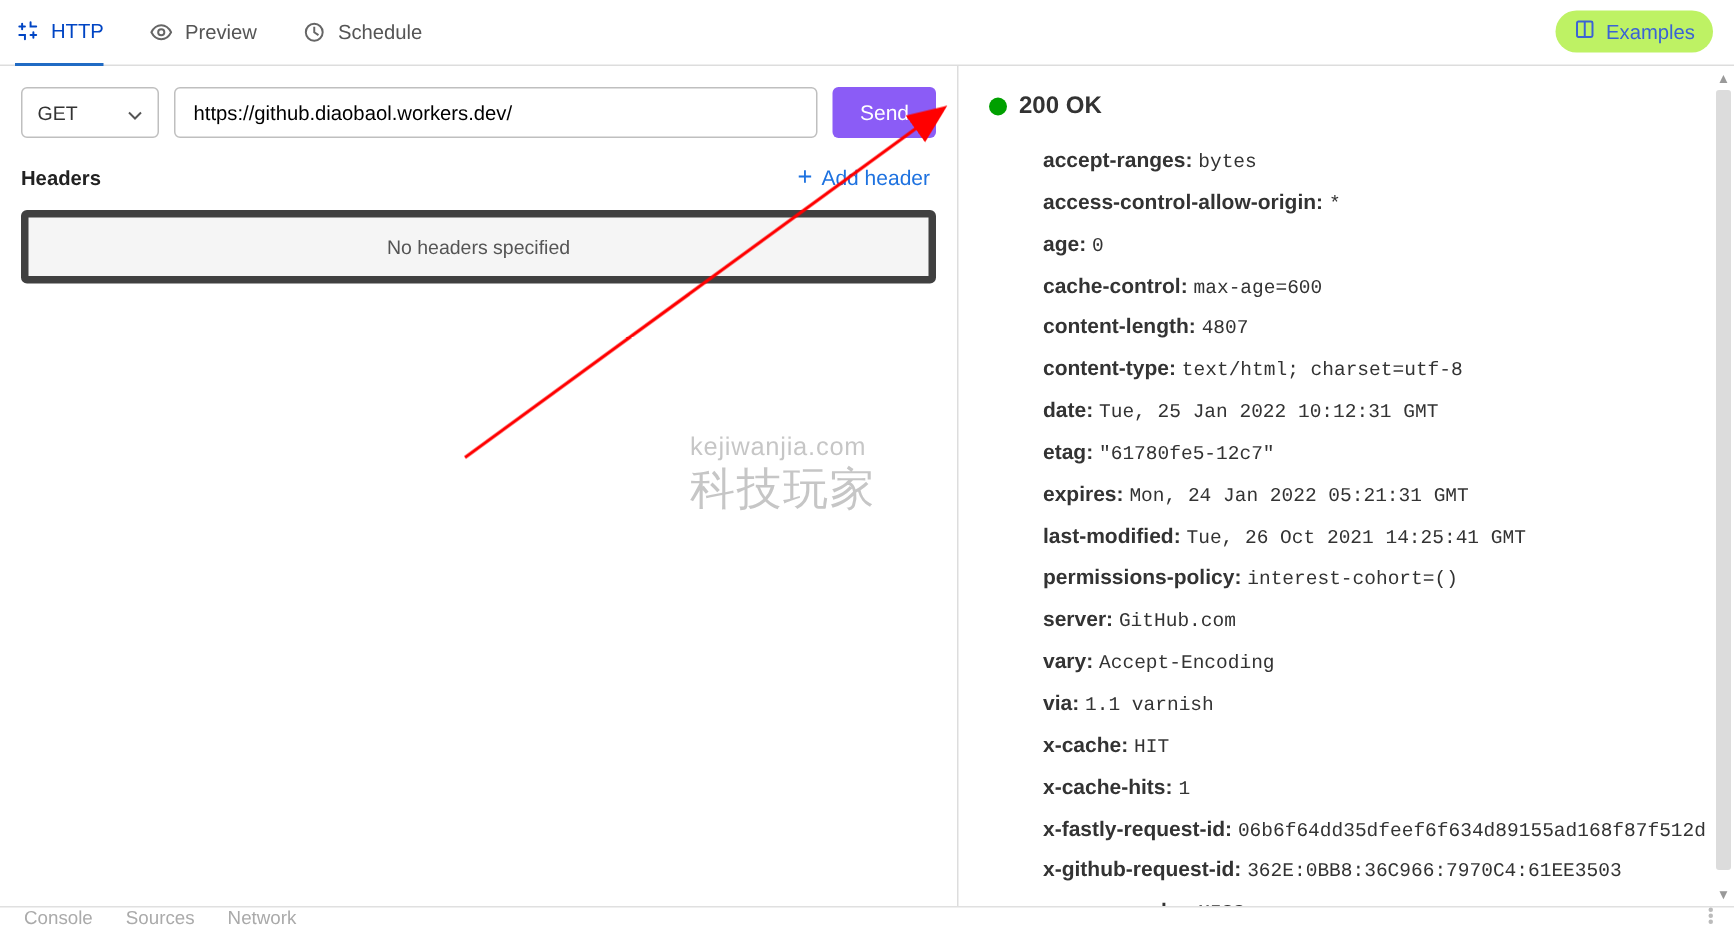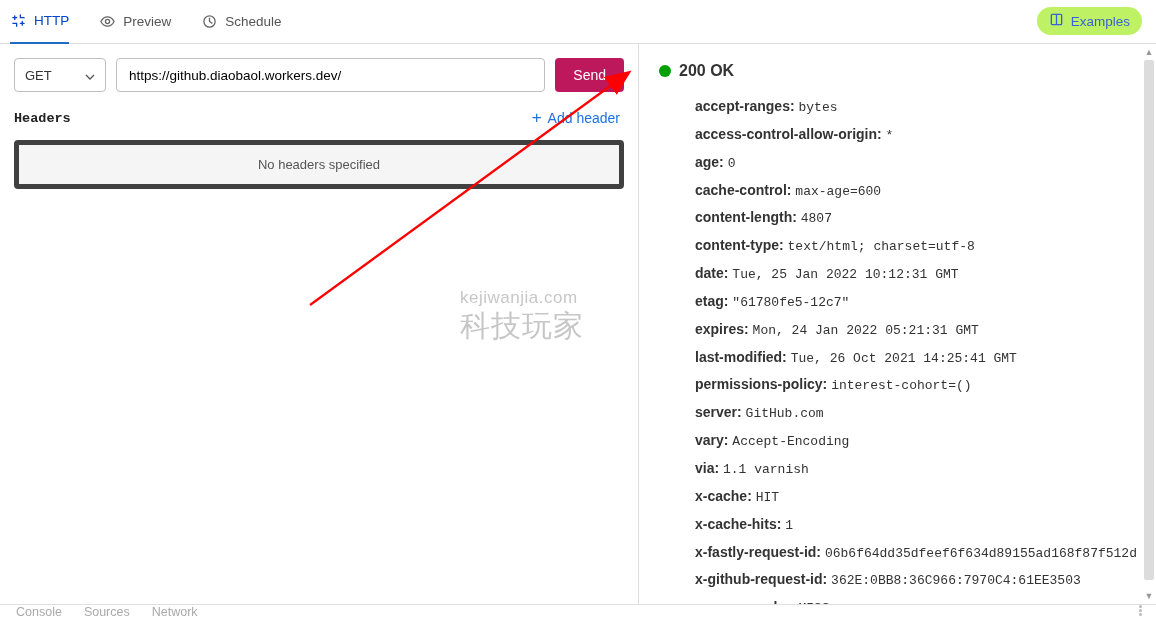--- a/index.html
+++ b/index.html
@@ -10,23 +10,23 @@
 .tabs-row { display: flex; align-items: center; height: 44px; border-bottom: 1px solid #ddd; padding: 0 10px; gap: 30px; width: 1156px; position: relative; }
 .tab { display: flex; align-items: center; gap: 8px; height: 44px; color: #555; cursor: pointer; }
 .tab.active { color: #0045c4; border-bottom: 2px solid #206bc4; }
 .tab .ticon { display: inline-flex; align-items: center; justify-content: center; width: 16px; height: 16px; }
 .tab-label { font-size: 13.5px; }
 .examples-btn { position: absolute; right: 14px; top: 7px; display: flex; align-items: center; gap: 7px; padding: 5px 12px; border-radius: 16px; background: #bef264; color: #3a62d6; cursor: pointer; font-size: 13.5px; }
 .req-row { display: flex; gap: 10px; padding: 14px 14px 10px 14px; align-items: center; }
 .method-select { display: flex; align-items: center; justify-content: space-between; width: 92px; height: 34px; border: 1px solid #bfbfbf; border-radius: 4px; padding: 0 10px; background: #fff; cursor: pointer; }
 .method-select span { font-size: 13px; }
 .url-input { flex: 1; height: 34px; border: 1px solid #bfbfbf; border-radius: 4px; padding: 0 12px; font-size: 13.5px; background: #fff; }
-.send-btn { height: 34px; padding: 0 18px; background: #be185d; color: #fff; border: none; border-radius: 4px; font-size: 14px; font-weight: 500; cursor: pointer; }
+.send-btn { height: 34px; padding: 0 18px; background: #8b5cf6; color: #fff; border: none; border-radius: 4px; font-size: 14px; font-weight: 500; cursor: pointer; }
 .headers-row { display: flex; justify-content: space-between; align-items: center; padding: 6px 18px 10px 14px; }
-.headers-title { font-weight: 600; font-size: 13.5px; color: #222; font-family: Liberation Mono, monospace; }
+.headers-title { font-weight: 600; font-size: 13.5px; color: #222; }
 .add-header { display: flex; align-items: center; gap: 6px; color: #1e72e0; font-size: 14px; cursor: pointer; }
 .no-headers { margin: 2px 14px; background: #f5f5f5; border: 5px solid #404040; border-radius: 4px; padding: 12px; text-align: center; color: #555; font-size: 13px; }
 .response-panel { flex: 1; overflow-y: auto; padding: 18px 16px 12px 16px; position: relative; }
 .status-line { display: flex; align-items: center; gap: 8px; margin-bottom: 16px; padding-left: 4px; }
 .dot { width: 12px; height: 12px; border-radius: 50%; background: #00a000; }
 .status-text { font-weight: 700; font-size: 16px; }
 .resp-headers { padding-left: 40px; }
 .hline { margin-bottom: 6px; line-height: 1.45; }
 .hname { font-weight: 700; font-size: 14px; }
 .hval { font-family: "Courier New", monospace; font-size: 13px; color: #333; }

